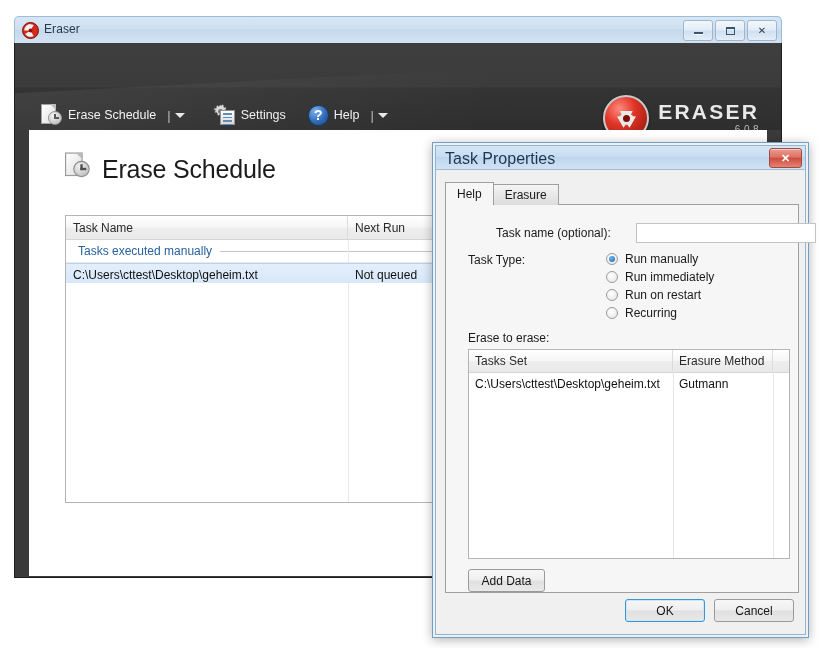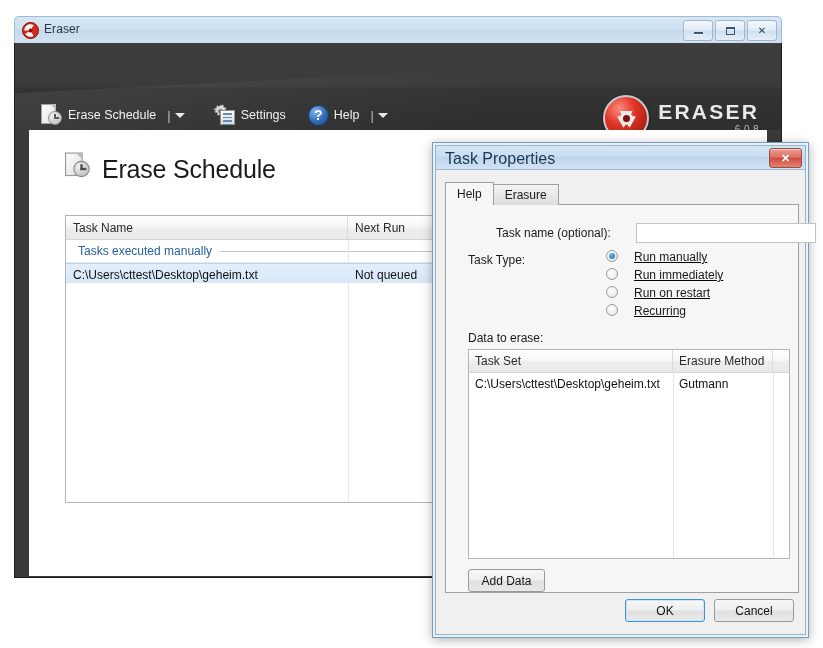--- a/index.html
+++ b/index.html
@@ -514,25 +514,24 @@
     left: 22px; top: 48px;
     font-size: 12px;
     color: #1a1a1a;
   }
   .radio-group {
     position: absolute;
     left: 160px; top: 45px;
   }
   .radio-item {
     display: flex;
-    align-items: flex-start;
+    align-items: center;
     height: 18px;
-    gap: 16px;
+    gap: 7px;
     margin-bottom: 0px;
-    text-decoration: underline;
   }
   .radio {
     width: 12px; height: 12px;
     border-radius: 50%;
     border: 1px solid #9b9b9b;
     background: radial-gradient(circle at 40% 35%, #ffffff, #e3e3e3);
     box-sizing: border-box;
     position: relative;
     flex: none;
   }
@@ -831,25 +830,25 @@
             <div class="radio-item">
               <span class="radio"></span>
               <span class="radio-label">Run on restart</span>
             </div>
             <div class="radio-item">
               <span class="radio"></span>
               <span class="radio-label">Recurring</span>
             </div>
           </div>
 
-          <div class="data-label">Data to erase:</div>
+          <div class="data-label">Erase to erase:</div>
 
           <div class="ds-table">
             <div class="ds-header">
-              <div class="ds-th d1">Task Set</div>
+              <div class="ds-th d1">Tasks Set</div>
               <div class="ds-th d2">Erasure Method</div>
               <div class="ds-th d3"></div>
             </div>
             <div class="ds-row">
               <div class="ds-td d1">C:\Users\cttest\Desktop\geheim.txt</div>
               <div class="ds-td d2">Gutmann</div>
               <div class="ds-td d3"></div>
             </div>
             <div class="ds-grid">
               <div class="v" style="left:204px"></div>

